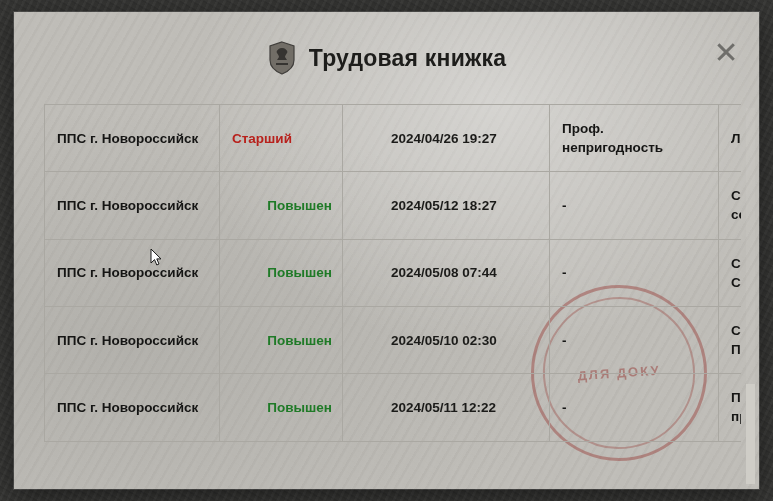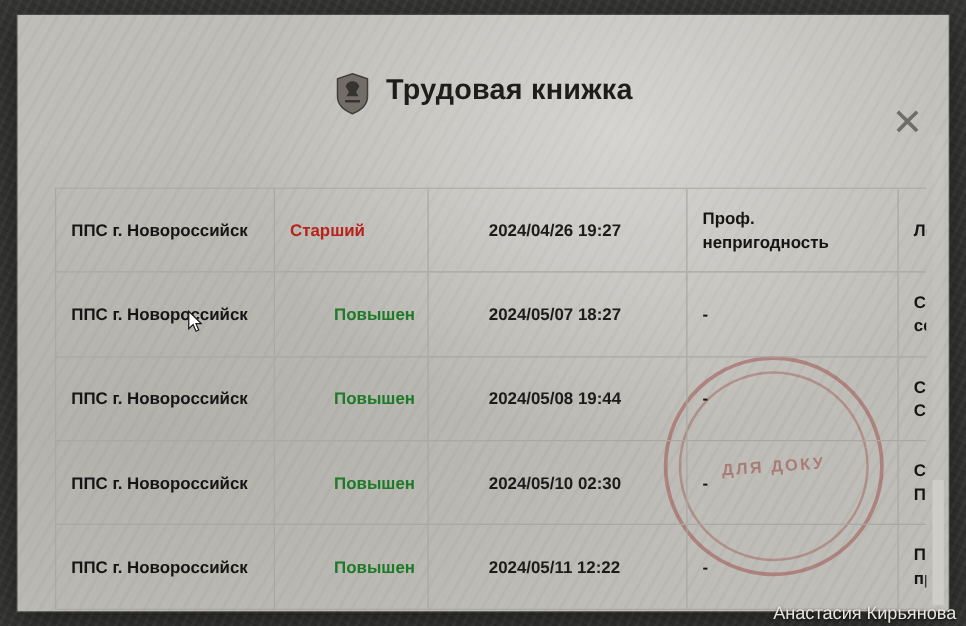--- a/index.html
+++ b/index.html
@@ -57,24 +57,24 @@
       radial-gradient(ellipse at 15% 70%, rgba(120,120,115,0.18) 0%, rgba(255,255,255,0) 50%),
       repeating-linear-gradient(120deg, rgba(120,115,110,0.07) 0px, rgba(120,115,110,0.07) 2px, rgba(255,255,255,0.0) 3px, rgba(255,255,255,0.0) 9px);
     pointer-events: none;
   }
 
   
   #header {
     position: relative;
     height: 92px;
     display: flex;
+    align-items: center;
     justify-content: center;
     gap: 12px;
     z-index: 3;
-    margin-top: 46px;
   }
   #crest {
     width: 30px;
     height: 34px;
     flex: 0 0 auto;
     opacity: 0.95;
   }
   #title {
     font-size: 23px;
     font-weight: bold;
@@ -245,28 +245,28 @@
             <tr>
               <td class="c-org">ППС г. Новороссийск</td>
               <td class="c-status status-dismissed">Старший</td>
               <td class="c-date date-cell">2024/04/26 19:27</td>
               <td class="c-reason">Проф. непригодность</td>
               <td class="c-rank">Лейтенант</td>
             </tr>
             <tr>
               <td class="c-org">ППС г. Новороссийск</td>
               <td class="c-status status-promoted">Повышен</td>
-              <td class="c-date date-cell">2024/05/07 18:27</td>
+              <td class="c-date date-cell">2024/05/12 18:27</td>
               <td class="c-reason">-</td>
               <td class="c-rank">Сержант &gt; Старший сержант</td>
             </tr>
             <tr>
               <td class="c-org">ППС г. Новороссийск</td>
               <td class="c-status status-promoted">Повышен</td>
-              <td class="c-date date-cell">2024/05/08 19:44</td>
+              <td class="c-date date-cell">2024/05/08 07:44</td>
               <td class="c-reason">-</td>
               <td class="c-rank">Старший сержант &gt; Старшина</td>
             </tr>
             <tr>
               <td class="c-org">ППС г. Новороссийск</td>
               <td class="c-status status-promoted">Повышен</td>
               <td class="c-date date-cell">2024/05/10 02:30</td>
               <td class="c-reason">-</td>
               <td class="c-rank">Старшина &gt; Прапорщик</td>
             </tr>
@@ -278,19 +278,18 @@
               <td class="c-rank">Прапорщик &gt; Старший прапорщик</td>
             </tr>
           </tbody>
       </table>
     </div>
 
     <div id="scrollbar-track"></div>
     <div id="scrollbar-thumb"></div>
   </div>
 
-  <div id="footer-name">Анастасия Кирьянова</div>
 
   <svg id="cursor" viewBox="0 0 12 19">
     <path d="M1 1 L1 15 L4.5 11.6 L6.8 17 L9 16 L6.8 10.9 L11 10.9 Z" fill="#ffffff" stroke="#1a1a1a" stroke-width="1"></path>
   </svg>
 
 </div>
 
 </body></html>

